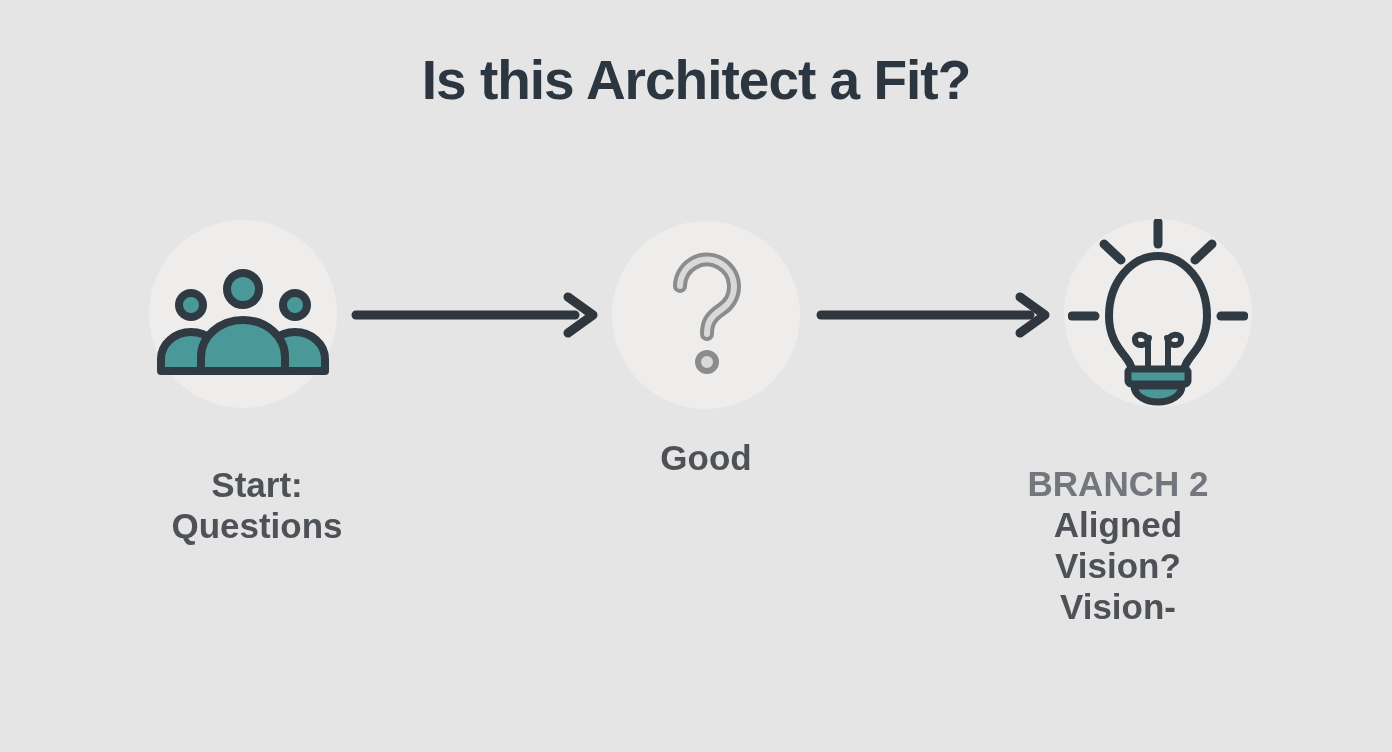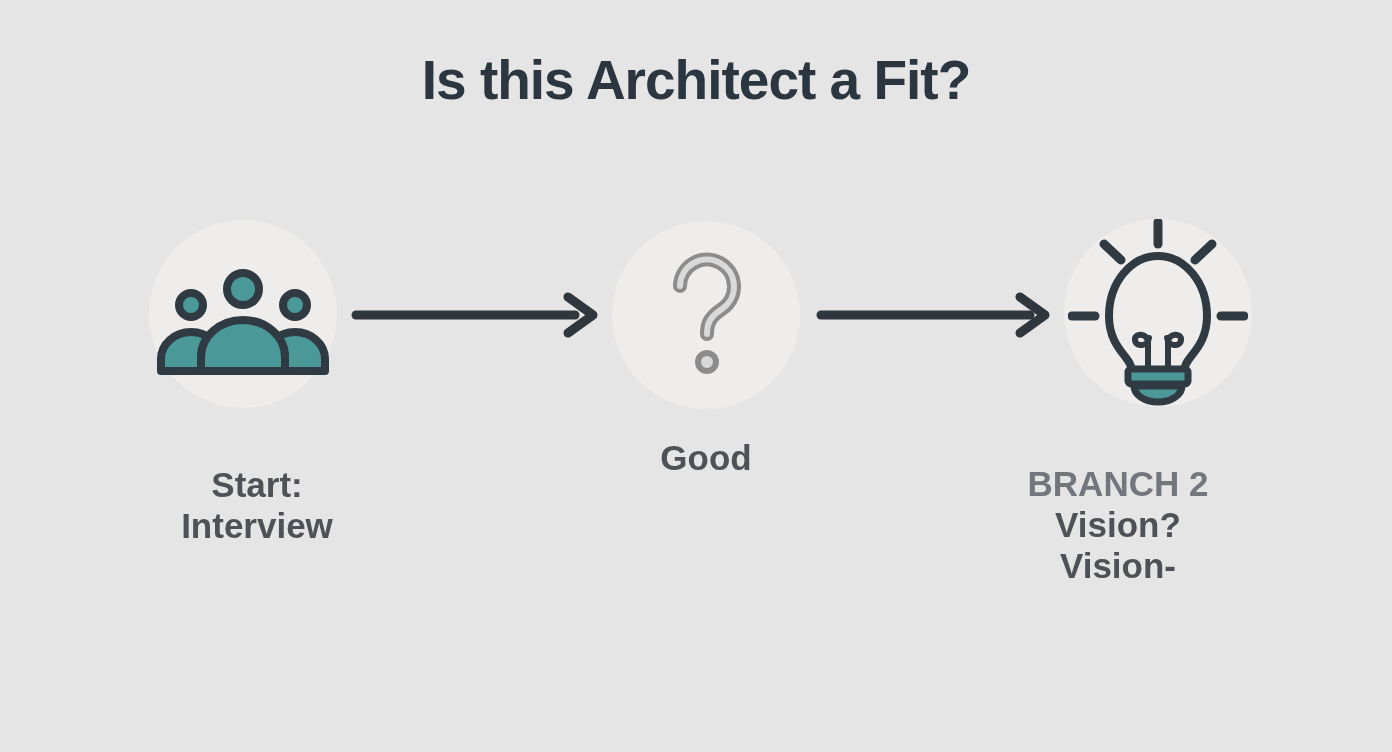--- a/index.html
+++ b/index.html
@@ -121,26 +121,27 @@
       </g>
 
       <rect x="60" y="150" width="60" height="15" rx="3" fill="#4b9899" stroke-width="7"></rect>
 
       <path d="M66,167 a24,16 0 0 0 48,0 z" fill="#4b9899" stroke-width="7"></path>
     </g>
   </svg>
 
   <div class="node-label label-1">
     <div>Start:</div>
-    <div>Interview</div>
+    <div>Questions</div>
   </div>
 
   <div class="node-label label-2">
     <div>Good</div>
   </div>
 
   <div class="node-label label-3">
     <div class="kicker">BRANCH 2</div>
+    <div>Aligned</div>
     <div>Vision?</div>
     <div>Vision-</div>
   </div>
 
 </div>
 
 </body></html>

